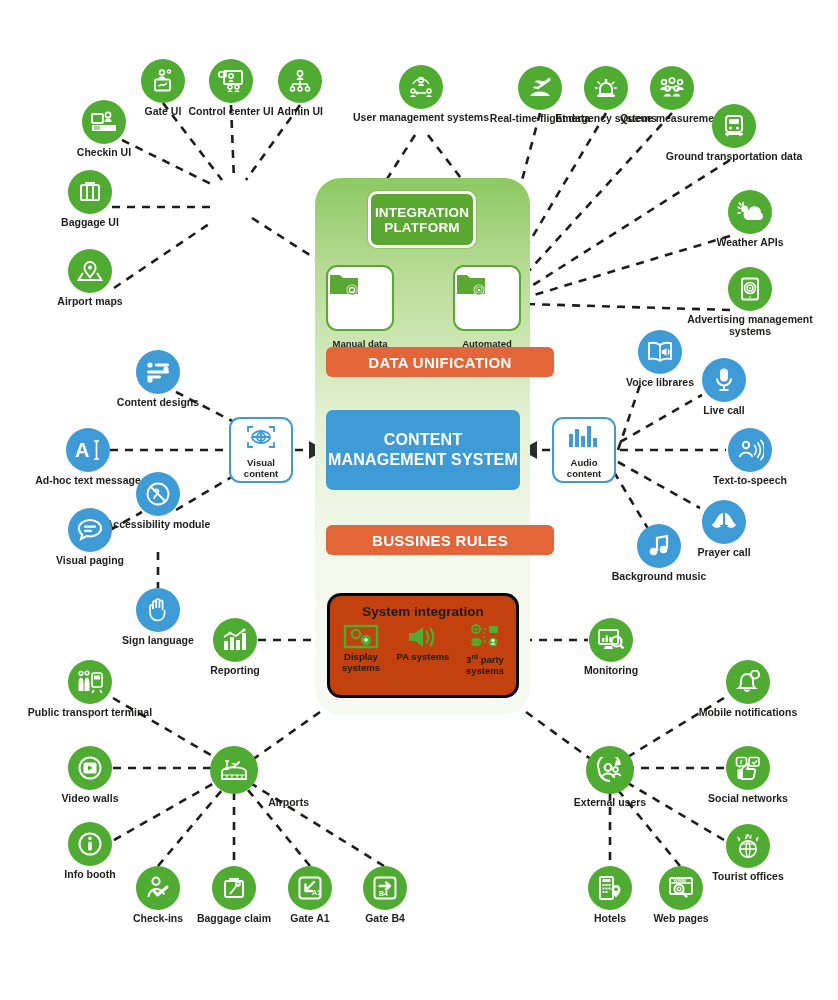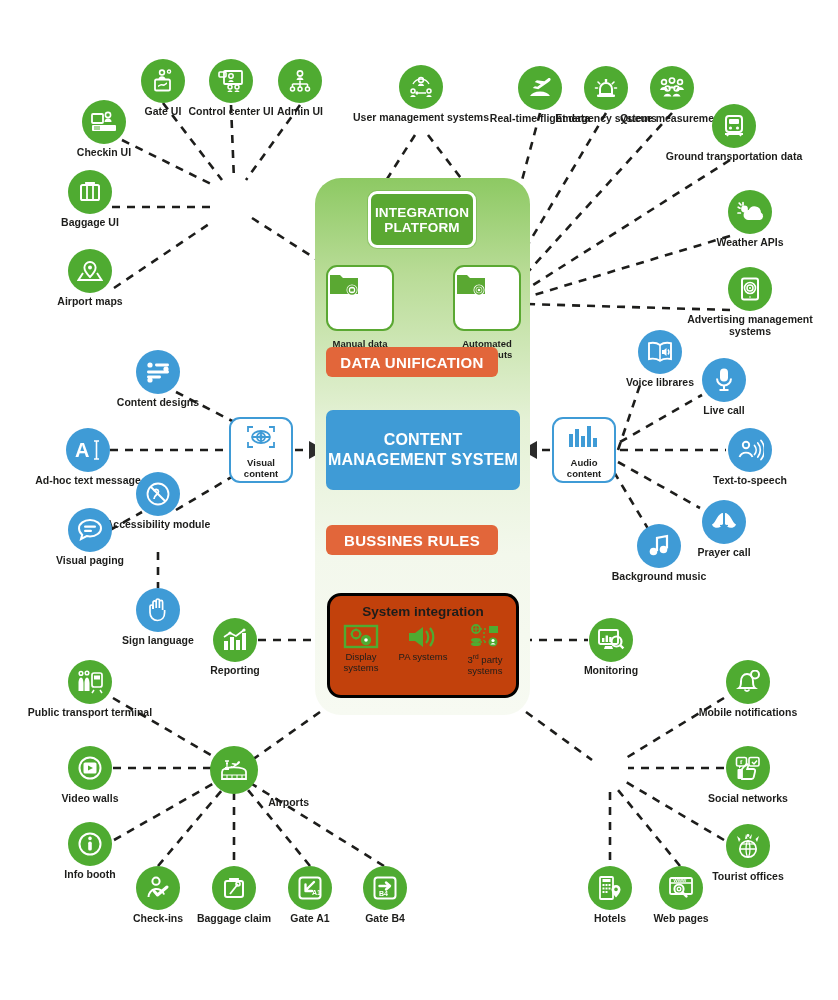--- a/index.html
+++ b/index.html
@@ -56,21 +56,21 @@
   .inputBox .lbl {
     font-size: 9.5px; line-height: 11px; color: #1d1d1b; text-align: center; font-weight: 600;
     margin-top: 1px;
   }
   #manualBox { left: 326px; top: 265px; }
   #autoBox   { left: 453px; top: 265px; }
 
   .bar {
     position: absolute;
     left: 326px;
-    width: 172px; height: 30px;
+    width: 228px; height: 30px;
     border-radius: 6px;
     background: #e2663a;
     color: #ffffff;
     font-weight: bold;
     font-size: 15px;
     letter-spacing: .3px;
     display: flex; align-items: center; justify-content: center;
   }
   #dataUnification { top: 347px; }
   #businessRules   { top: 525px; }
@@ -97,21 +97,21 @@
     border-radius: 14px;
     background: #c2410c;
     border: 3px solid #000000;
   }
   #sysInt .title {
     text-align: center; font-size: 13.5px; color: #1d1d1b; font-weight: 600;
     margin-top: 8px;
   }
   #sysInt .row { display: flex; justify-content: space-around; margin-top: 4px; }
   #sysInt .cell { width: 58px; text-align: center; }
-  #sysInt .cell .lbl { font-size: 9.5px; line-height: 10.5px; color: #1d1d1b; margin-top: 1px; }
+  #sysInt .cell .lbl { font-size: 9.5px; line-height: 10.5px; color: #1d1d1b; margin-top: 1px; font-weight: bold; }
 
   
   .node {
     position: absolute;
     width: 150px;
     margin-left: -75px;
     text-align: center;
   }
   .node .circ {
     width: 44px; height: 44px; border-radius: 50%;
@@ -767,20 +767,33 @@
     <div class="circ">
       <svg class="icn" width="26" height="26" viewBox="0 0 26 26">
         <rect x="2.5" y="2.5" width="21" height="21" rx="3" fill="none" stroke="#fff" stroke-width="2"></rect>
         <path d="M7.5 11h10M14 7.5L18 11l-4 3.5" fill="none" stroke="#fff" stroke-width="2.4" stroke-linecap="round" stroke-linejoin="round"></path>
         <text x="7" y="21" font-family="Liberation Sans, sans-serif" font-size="7" font-weight="bold" fill="#fff">B4</text>
       </svg>
     </div>
     <div class="lbl">Gate B4</div>
   </div>
 
+  <div class="node green big" style="left:610px; top:746px;">
+    <div class="circ">
+      <svg class="icn" width="28" height="26" viewBox="0 0 28 26">
+        <path d="M24 7.5A11 11 0 103 13a11 11 0 0011 11" fill="none" stroke="#fff" stroke-width="2"></path>
+        <path d="M20 2.5l4.4 5-5.6 1.6z" fill="#fff"></path>
+        <circle cx="12" cy="10.5" r="3.4" fill="none" stroke="#fff" stroke-width="2"></circle>
+        <path d="M5.5 21a7 7 0 0113 0" fill="none" stroke="#fff" stroke-width="2"></path>
+        <circle cx="19.5" cy="12.5" r="2.4" fill="none" stroke="#fff" stroke-width="1.8"></circle>
+        <path d="M16.5 20a4.5 4.5 0 018.2-1" fill="none" stroke="#fff" stroke-width="1.8"></path>
+      </svg>
+    </div>
+    <div class="lbl">External users</div>
+  </div>
 
   <div class="node green" style="left:748px; top:660px;">
     <div class="circ">
       <svg class="icn" width="26" height="24" viewBox="0 0 26 24">
         <path d="M4 18c2-1.5 2-3 2-6.5C6 7 8.5 4 12 4s6 3 6 7.5c0 3.5 0 5 2 6.5z" fill="none" stroke="#fff" stroke-width="2"></path>
         <path d="M9.6 19.5a2.6 2.6 0 004.8 0" fill="none" stroke="#fff" stroke-width="1.8"></path>
         <circle cx="20" cy="4.5" r="4" fill="none" stroke="#fff" stroke-width="2"></circle>
       </svg>
     </div>
     <div class="lbl">Mobile notifications</div>

